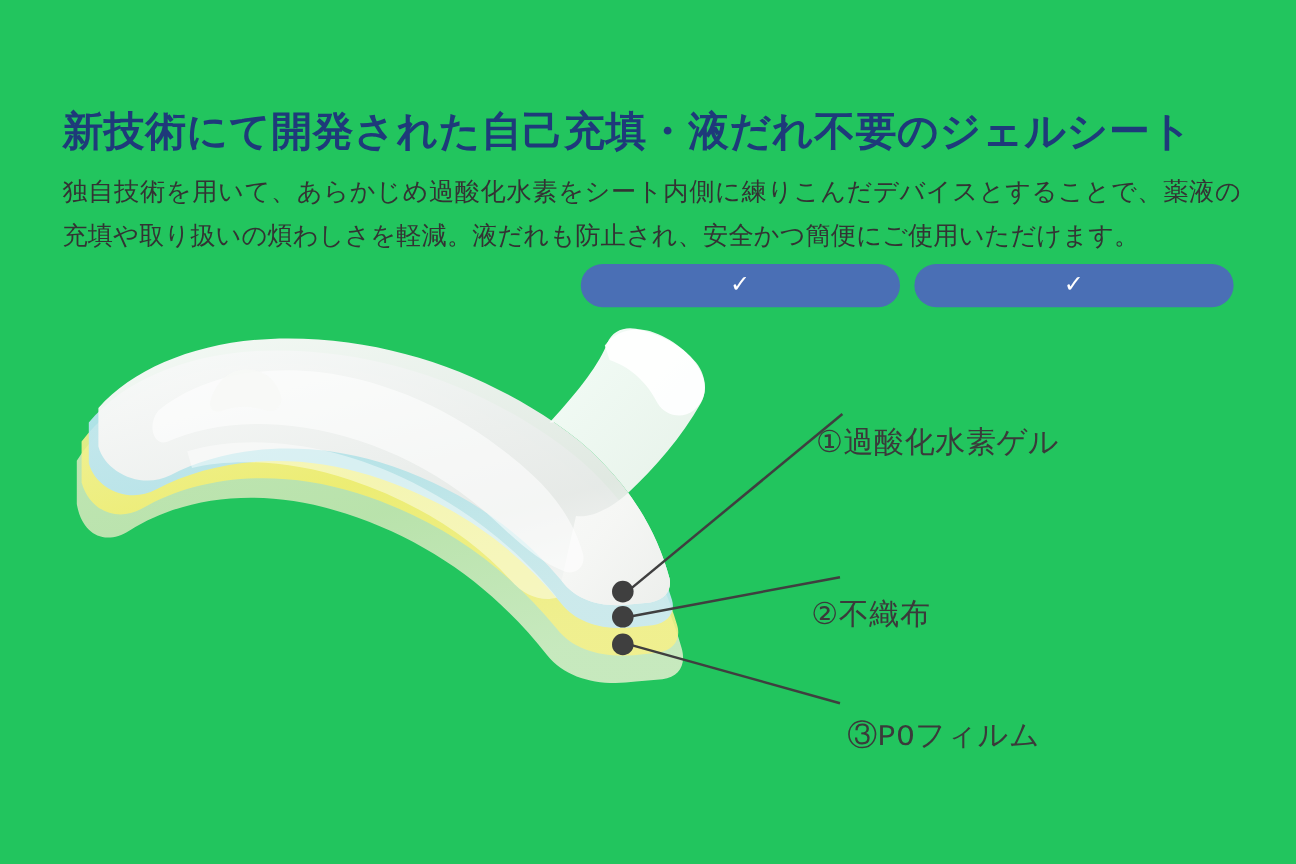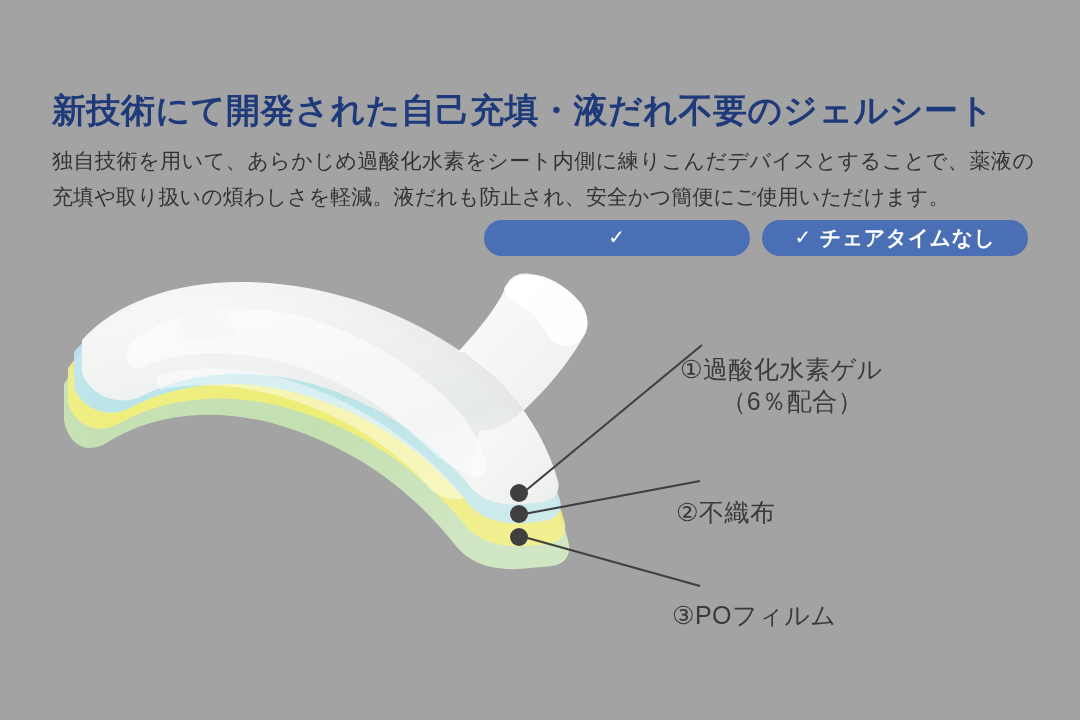--- a/index.html
+++ b/index.html
@@ -13,21 +13,21 @@
     height: 720px;
     position: relative;
     overflow: hidden;
     font-family: "Liberation Sans", "DejaVu Sans", sans-serif;
     -webkit-font-smoothing: antialiased;
   }
 
   #page {
     position: absolute;
     inset: 0;
-    background: #a3a3a3;
+    background: #22c55e;
   }
 
   
   .headline {
     position: absolute;
     left: 52px;
     top: 68px;
     width: 990px;
     font-size: 34px;
     font-weight: bold;
@@ -97,21 +97,21 @@
   .callout {
     position: absolute;
     font-size: 25px;
     color: #3a3a3a;
     line-height: 1.3;
     letter-spacing: 0.5px;
     white-space: pre-line;
   }
   .callout-1 { left: 680px; top: 320px; text-align: center; }
   .callout-2 { left: 676px; top: 463px; }
-  .callout-3 { left: 672px; top: 566px; }
+  .callout-3 { left: 706px; top: 566px; font-family: Liberation Mono, monospace; }
   .callout .sub { display: block; padding-left: 22px; }
 
   
   .leaders {
     position: absolute;
     inset: 0;
     pointer-events: none;
   }
 </style>
 </head>
@@ -122,21 +122,20 @@
   <h1 class="headline">新技術にて開発された自己充填・液だれ不要のジェルシート</h1>
 
   <p class="bodycopy">独自技術を用いて、あらかじめ過酸化水素をシート内側に練りこんだデバイスとすることで、薬液の充填や取り扱いの煩わしさを軽減。液だれも防止され、安全かつ簡便にご使用いただけます。</p>
 
   <div class="badge-row">
     <div class="badge">
       <span class="check">✓</span>
     </div>
     <div class="badge">
       <span class="check">✓</span>
-      <span>チェアタイムなし</span>
     </div>
   </div>
 
   <div class="illustration">
     <svg viewBox="0 0 660 360" xmlns="http://www.w3.org/2000/svg" aria-hidden="true">
       <defs>
         <linearGradient id="grad-green" x1="0" y1="0" x2="0.6" y2="1">
           <stop offset="0%" stop-color="#cfe9bd"></stop>
           <stop offset="55%" stop-color="#c6e5b2"></stop>
           <stop offset="100%" stop-color="#d5ecc6"></stop>
@@ -271,21 +270,20 @@
     <line x1="524" y1="492" x2="702" y2="345" stroke="#3f3f3f" stroke-width="2.1"></line>
     <line x1="524" y1="514" x2="700" y2="481" stroke="#3f3f3f" stroke-width="2.1"></line>
     <line x1="524" y1="537" x2="700" y2="586" stroke="#3f3f3f" stroke-width="2.1"></line>
     <circle cx="519" cy="493" r="9" fill="#3f3f3f"></circle>
     <circle cx="519" cy="514" r="9" fill="#3f3f3f"></circle>
     <circle cx="519" cy="537" r="9" fill="#3f3f3f"></circle>
   </svg>
 
   <div class="callout callout-1">
     <span>①過酸化水素ゲル</span>
-    <span class="sub">（6％配合）</span>
   </div>
 
   <div class="callout callout-2">
     <span>②不織布</span>
   </div>
 
   <div class="callout callout-3">
     <span>③POフィルム</span>
   </div>
 

